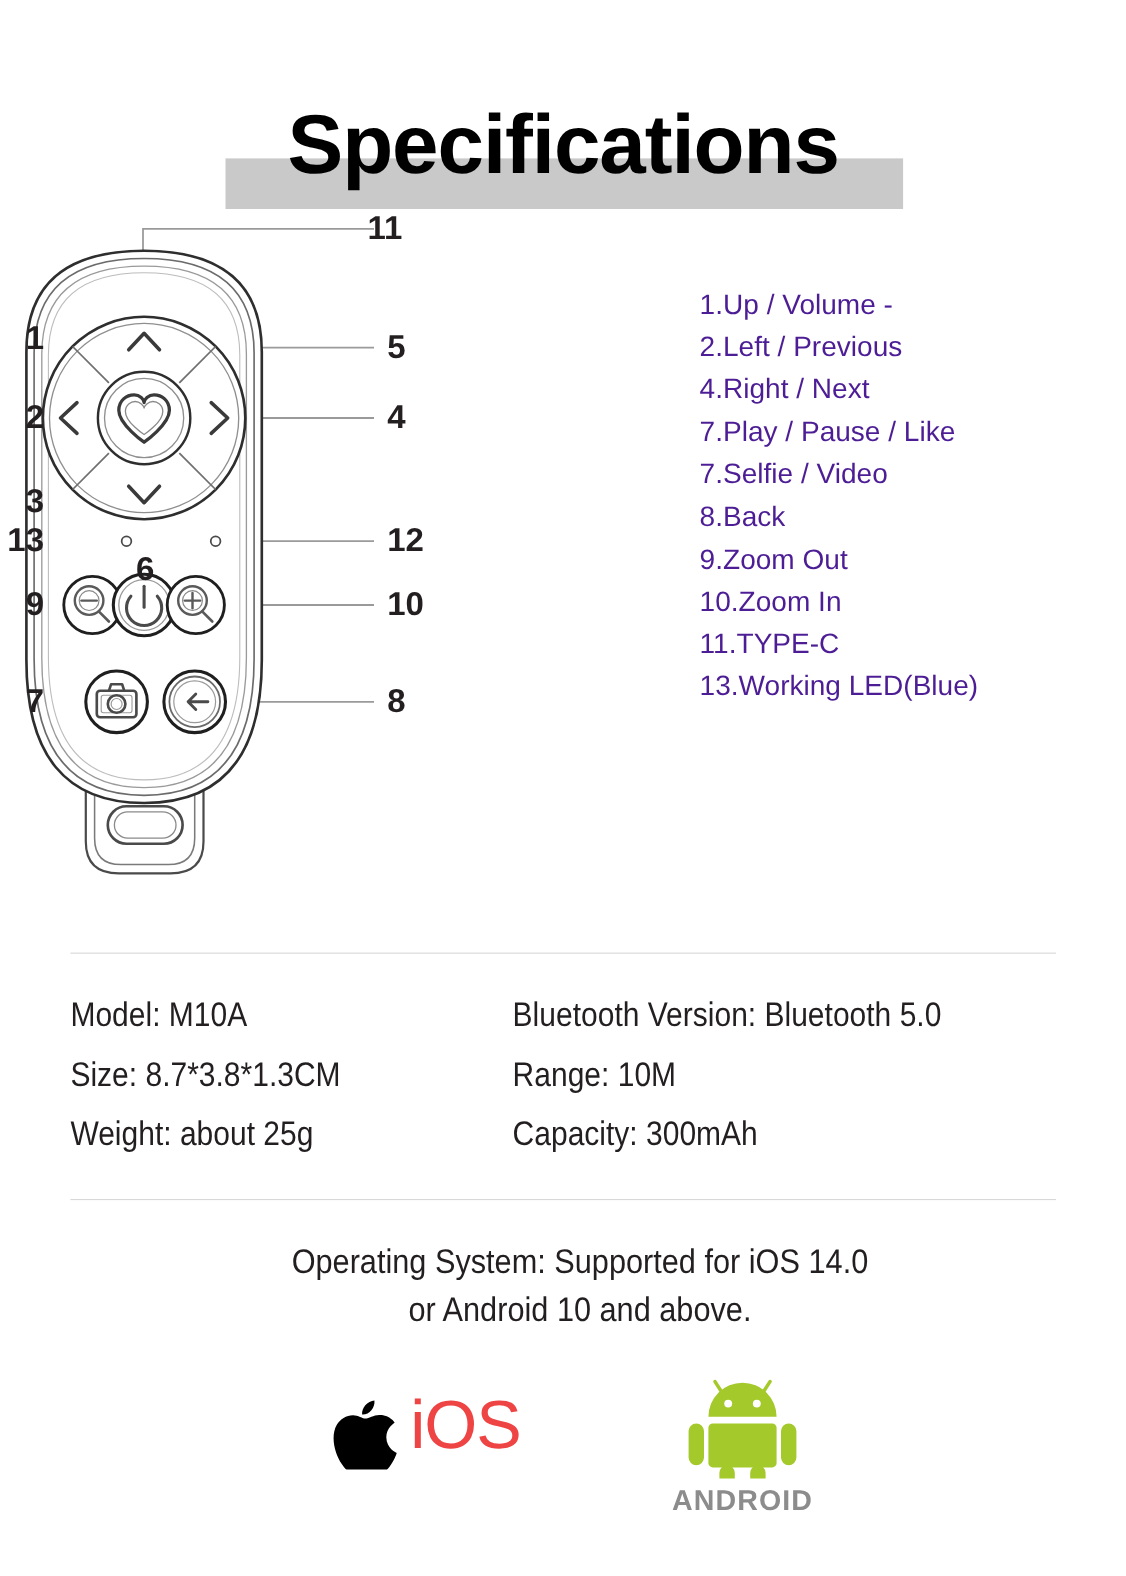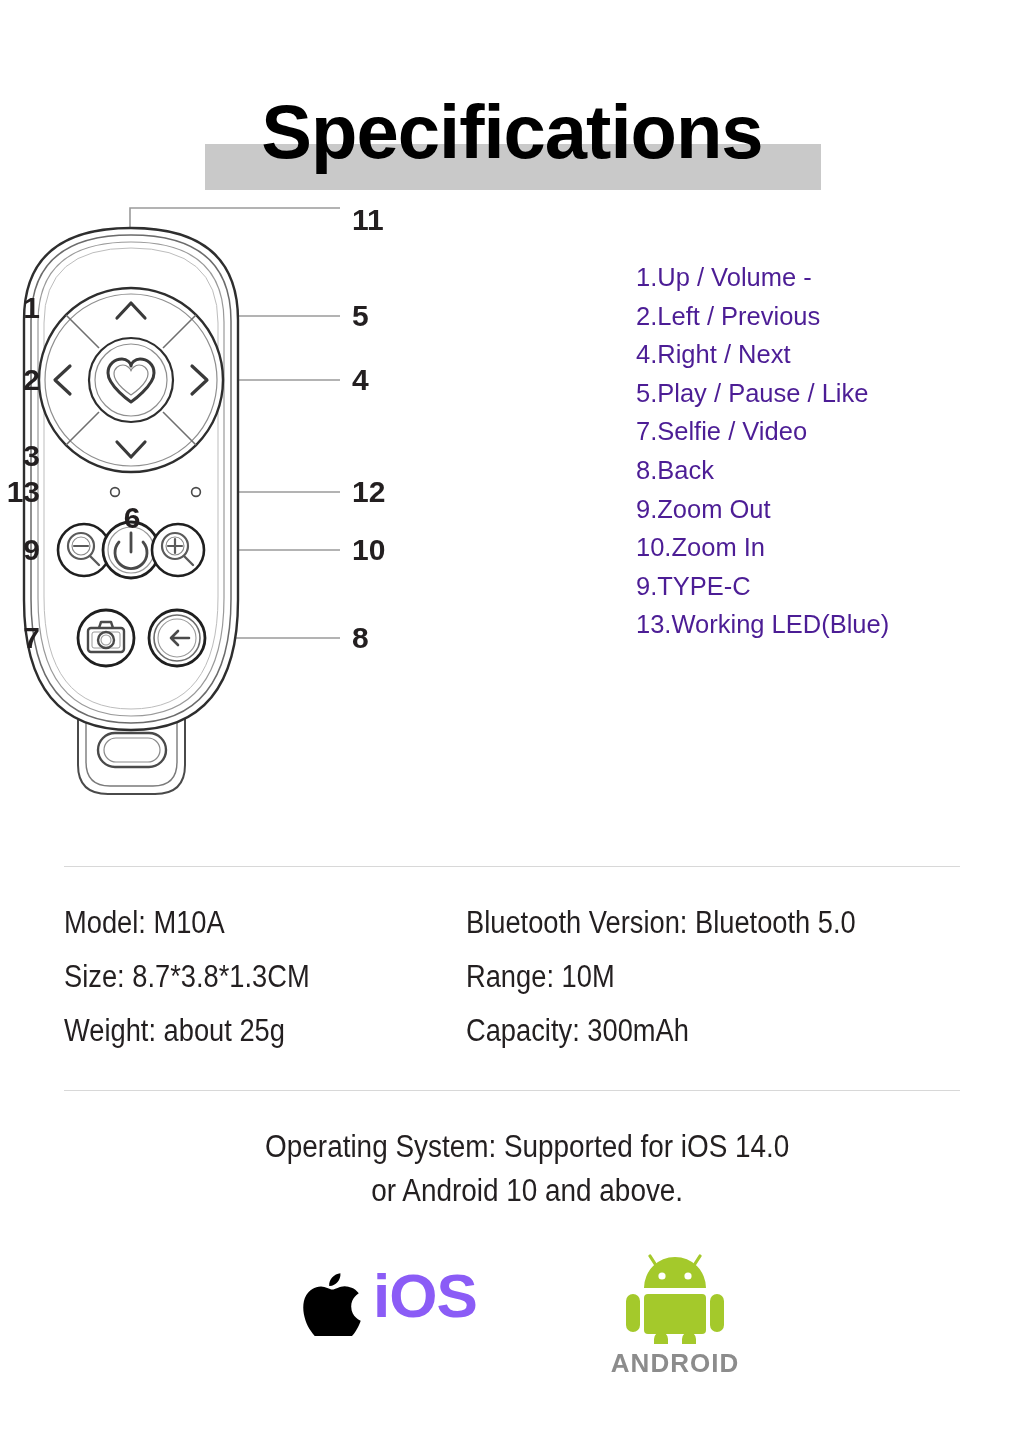--- a/index.html
+++ b/index.html
@@ -137,22 +137,22 @@
   }
   #ios-logo {
     position: absolute;
     left: 295px; top: 8px;
     display: flex;
     align-items: center;
     gap: 12px;
   }
   #ios-wordmark {
     font-size: 62px;
-    font-weight: bold;
-    color: #8b5cf6;
+    font-weight: normal;
+    color: #ef4444;
     letter-spacing: -1px;
     line-height: 1;
   }
   #android-logo {
     position: absolute;
     left: 600px; top: 0px;
     width: 150px;
     text-align: center;
   }
   #android-wordmark {
@@ -316,40 +316,40 @@
     </g>
   </svg>
 
   <div class="callout-num cn-left" style="left:0px;   top:103px; width:40px;">1</div>
   <div class="callout-num cn-left" style="left:0px;   top:175px; width:40px;">2</div>
   <div class="callout-num cn-left" style="left:0px;   top:251px; width:40px;">3</div>
   <div class="callout-num cn-left" style="left:-18px; top:287px; width:58px;">13</div>
   <div class="callout-num cn-left" style="left:0px;   top:345px; width:40px;">9</div>
   <div class="callout-num cn-left" style="left:0px;   top:433px; width:40px;">7</div>
 
-  <div class="callout-num cn-right" style="left:352px; top:3px;margin-top:12px;">11</div>
+  <div class="callout-num cn-right" style="left:334px; top:3px;">11</div>
   <div class="callout-num cn-right" style="left:352px; top:111px;">5</div>
   <div class="callout-num cn-right" style="left:352px; top:175px;">4</div>
   <div class="callout-num cn-right" style="left:352px; top:287px;">12</div>
   <div class="callout-num cn-right" style="left:352px; top:345px;">10</div>
   <div class="callout-num cn-right" style="left:352px; top:433px;">8</div>
 
   <div class="callout-num" style="left:120px; top:313px; width:24px; text-align:center;">6</div>
 </div>
 
 <div id="legend">
   <div class="legend-item">1.Up / Volume -</div>
   <div class="legend-item">2.Left / Previous</div>
   <div class="legend-item">4.Right / Next</div>
-  <div class="legend-item">5.Play / Pause / Like</div>
+  <div class="legend-item">7.Play / Pause / Like</div>
   <div class="legend-item">7.Selfie / Video</div>
   <div class="legend-item">8.Back</div>
   <div class="legend-item">9.Zoom Out</div>
   <div class="legend-item">10.Zoom In</div>
-  <div class="legend-item">9.TYPE-C</div>
+  <div class="legend-item">11.TYPE-C</div>
   <div class="legend-item">13.Working LED(Blue)</div>
 </div>
 
 <div class="divider" id="divider-1"></div>
 <div class="divider" id="divider-2"></div>
 
 <div id="specs">
   <div class="spec-row">
     <div class="spec-cell spec-col-1">Model: M10A</div>
     <div class="spec-cell spec-col-2">Bluetooth Version: Bluetooth 5.0</div>

